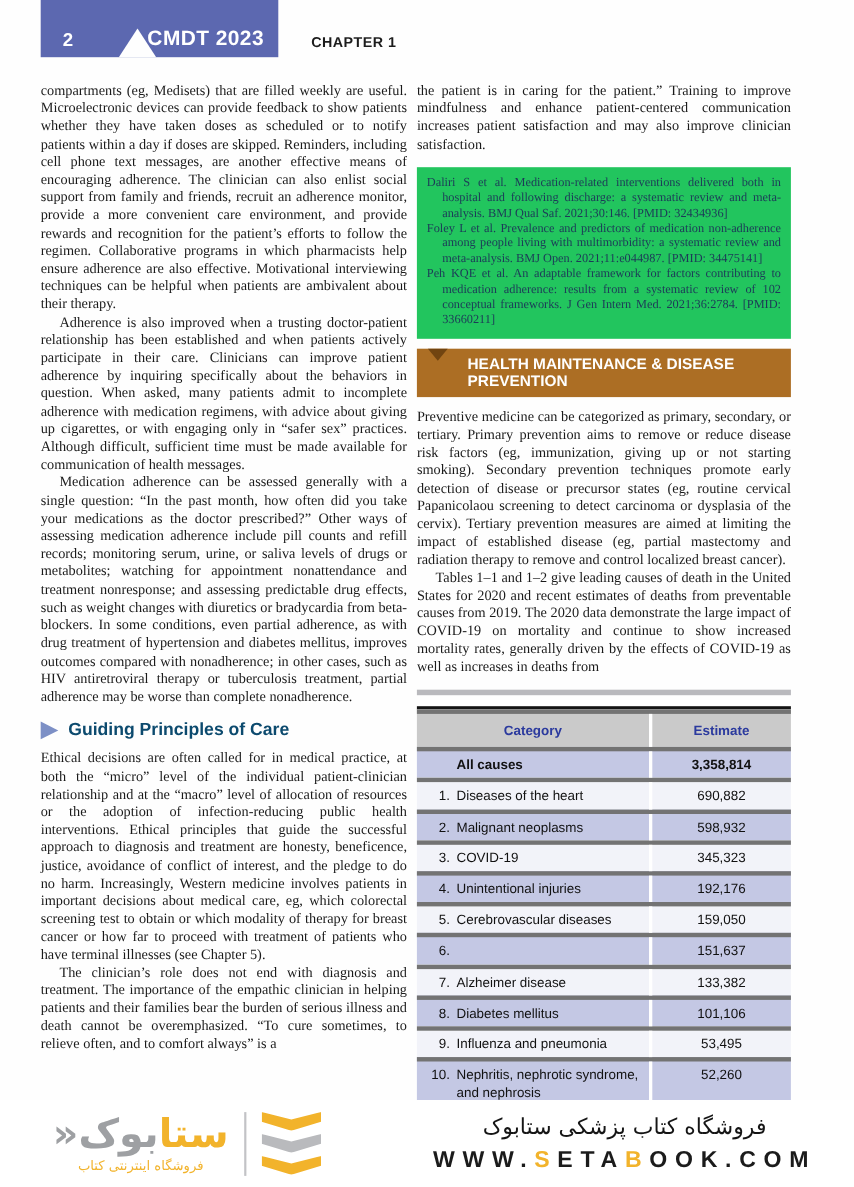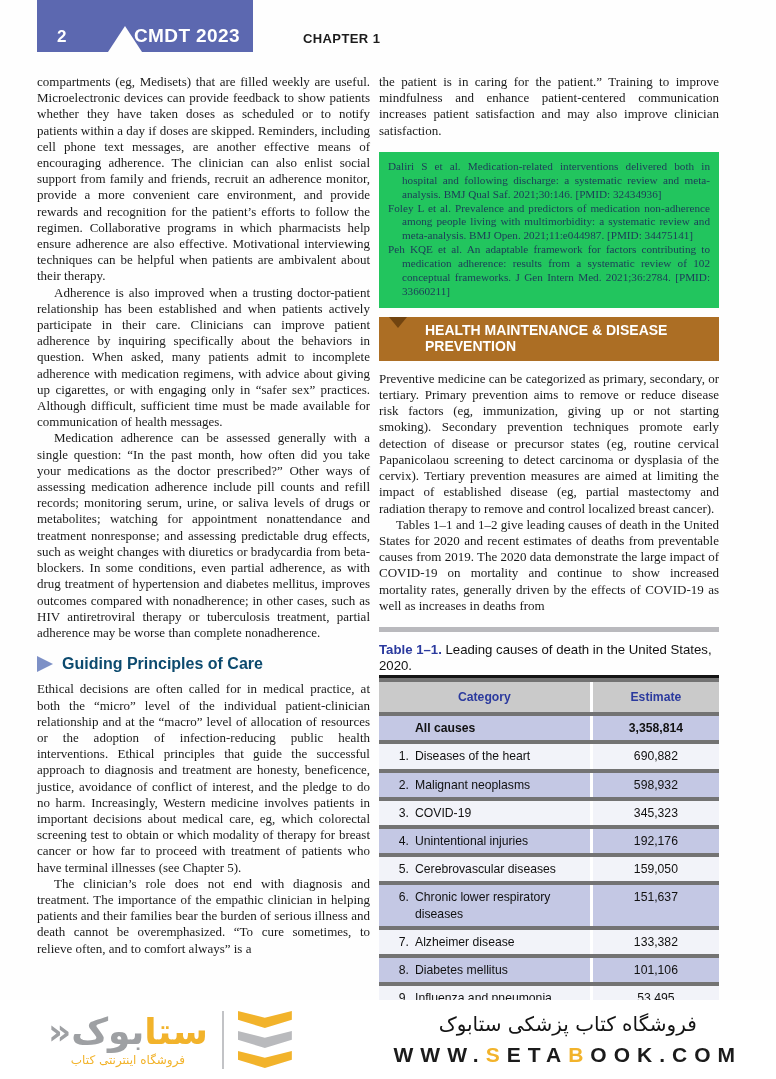--- a/index.html
+++ b/index.html
@@ -8,21 +8,21 @@
     position:relative; width:776px; height:1079px; background:#fefefe;
     overflow:hidden; font-family:"Liberation Serif", serif; color:#1a1a1a;
   }
 
   
   .header-bar { position:absolute; left:37px; top:0; width:216px; height:52px; background:#5c68b0; }
   .page-num { position:absolute; left:20px; bottom:5px; color:#fff; font-family:"Liberation Sans",sans-serif; font-weight:bold; font-size:17px; }
   .header-notch { position:absolute; left:71px; bottom:0; width:0; height:0;
     border-left:17px solid transparent; border-right:17px solid transparent; border-bottom:26px solid #fefefe; }
   .book-title { position:absolute; right:13px; bottom:5px; color:#fff; font-family:"Liberation Sans",sans-serif; font-weight:bold; font-size:19px; letter-spacing:.4px; }
-  .chapter-label { position:absolute; left:283px; top:31px; font-family:"Liberation Sans",sans-serif; font-weight:bold; font-size:13px; letter-spacing:.4px; color:#1c1c1c;margin-left:20px; }
+  .chapter-label { position:absolute; left:283px; top:31px; font-family:"Liberation Sans",sans-serif; font-weight:bold; font-size:13px; letter-spacing:.4px; color:#1c1c1c; }
 
   
   .col { position:absolute; top:74px; font-size:13px; line-height:16.2px; text-align:justify; }
   .col-left  { left:37px;  width:333px; }
   .col-right { left:379px; width:340px; }
   .col p { margin:0; }
   .indent { text-indent:17px; }
 
   .section-heading { display:flex; align-items:flex-start; gap:9px; margin:15px 0 9px 0;
     font-family:"Liberation Sans",sans-serif; font-weight:bold; font-size:16px; color:#0c4a6e; text-align:left; }
@@ -111,24 +111,20 @@
       <span class="banner-notch"></span>
       <div>HEALTH MAINTENANCE &amp; DISEASE</div>
       <div>PREVENTION</div>
     </div>
 
     <p>Preventive medicine can be categorized as primary, secondary, or tertiary. Primary prevention aims to remove or reduce disease risk factors (eg, immunization, giving up or not starting smoking). Secondary prevention techniques promote early detection of disease or precursor states (eg, routine cervical Papanicolaou screening to detect carcinoma or dysplasia of the cervix). Tertiary prevention measures are aimed at limiting the impact of established disease (eg, partial mastectomy and radiation therapy to remove and control localized breast cancer).</p>
     <p class="indent">Tables 1–1 and 1–2 give leading causes of death in the United States for 2020 and recent estimates of deaths from preventable causes from 2019. The 2020 data demonstrate the large impact of COVID-19 on mortality and continue to show increased mortality rates, generally driven by the effects of COVID-19 as well as increases in deaths from</p>
 
     <div class="separator"></div>
 
-    <p class="table-title">
-      <span class="tlabel">Table 1–1.</span>
-      <span>Leading causes of death in the United States, 2020.</span>
-    </p>
 
     <div class="data-table">
       <div class="trow thead">
         <div class="tcell-cat">Category</div>
         <div class="tcell-est">Estimate</div>
       </div>
       <div class="trow row-lav row-bold">
         <div class="tcell-cat">
             <span class="tcell-num"></span>
             <span class="tcell-label">All causes</span>
@@ -166,21 +162,20 @@
       <div class="trow row-light">
         <div class="tcell-cat">
             <span class="tcell-num">5.</span>
             <span class="tcell-label">Cerebrovascular diseases</span>
           </div>
         <div class="tcell-est">159,050</div>
       </div>
       <div class="trow row-lav">
         <div class="tcell-cat">
             <span class="tcell-num">6.</span>
-            <span class="tcell-label">Chronic lower respiratory diseases</span>
           </div>
         <div class="tcell-est">151,637</div>
       </div>
       <div class="trow row-light">
         <div class="tcell-cat">
             <span class="tcell-num">7.</span>
             <span class="tcell-label">Alzheimer disease</span>
           </div>
         <div class="tcell-est">133,382</div>
       </div>

